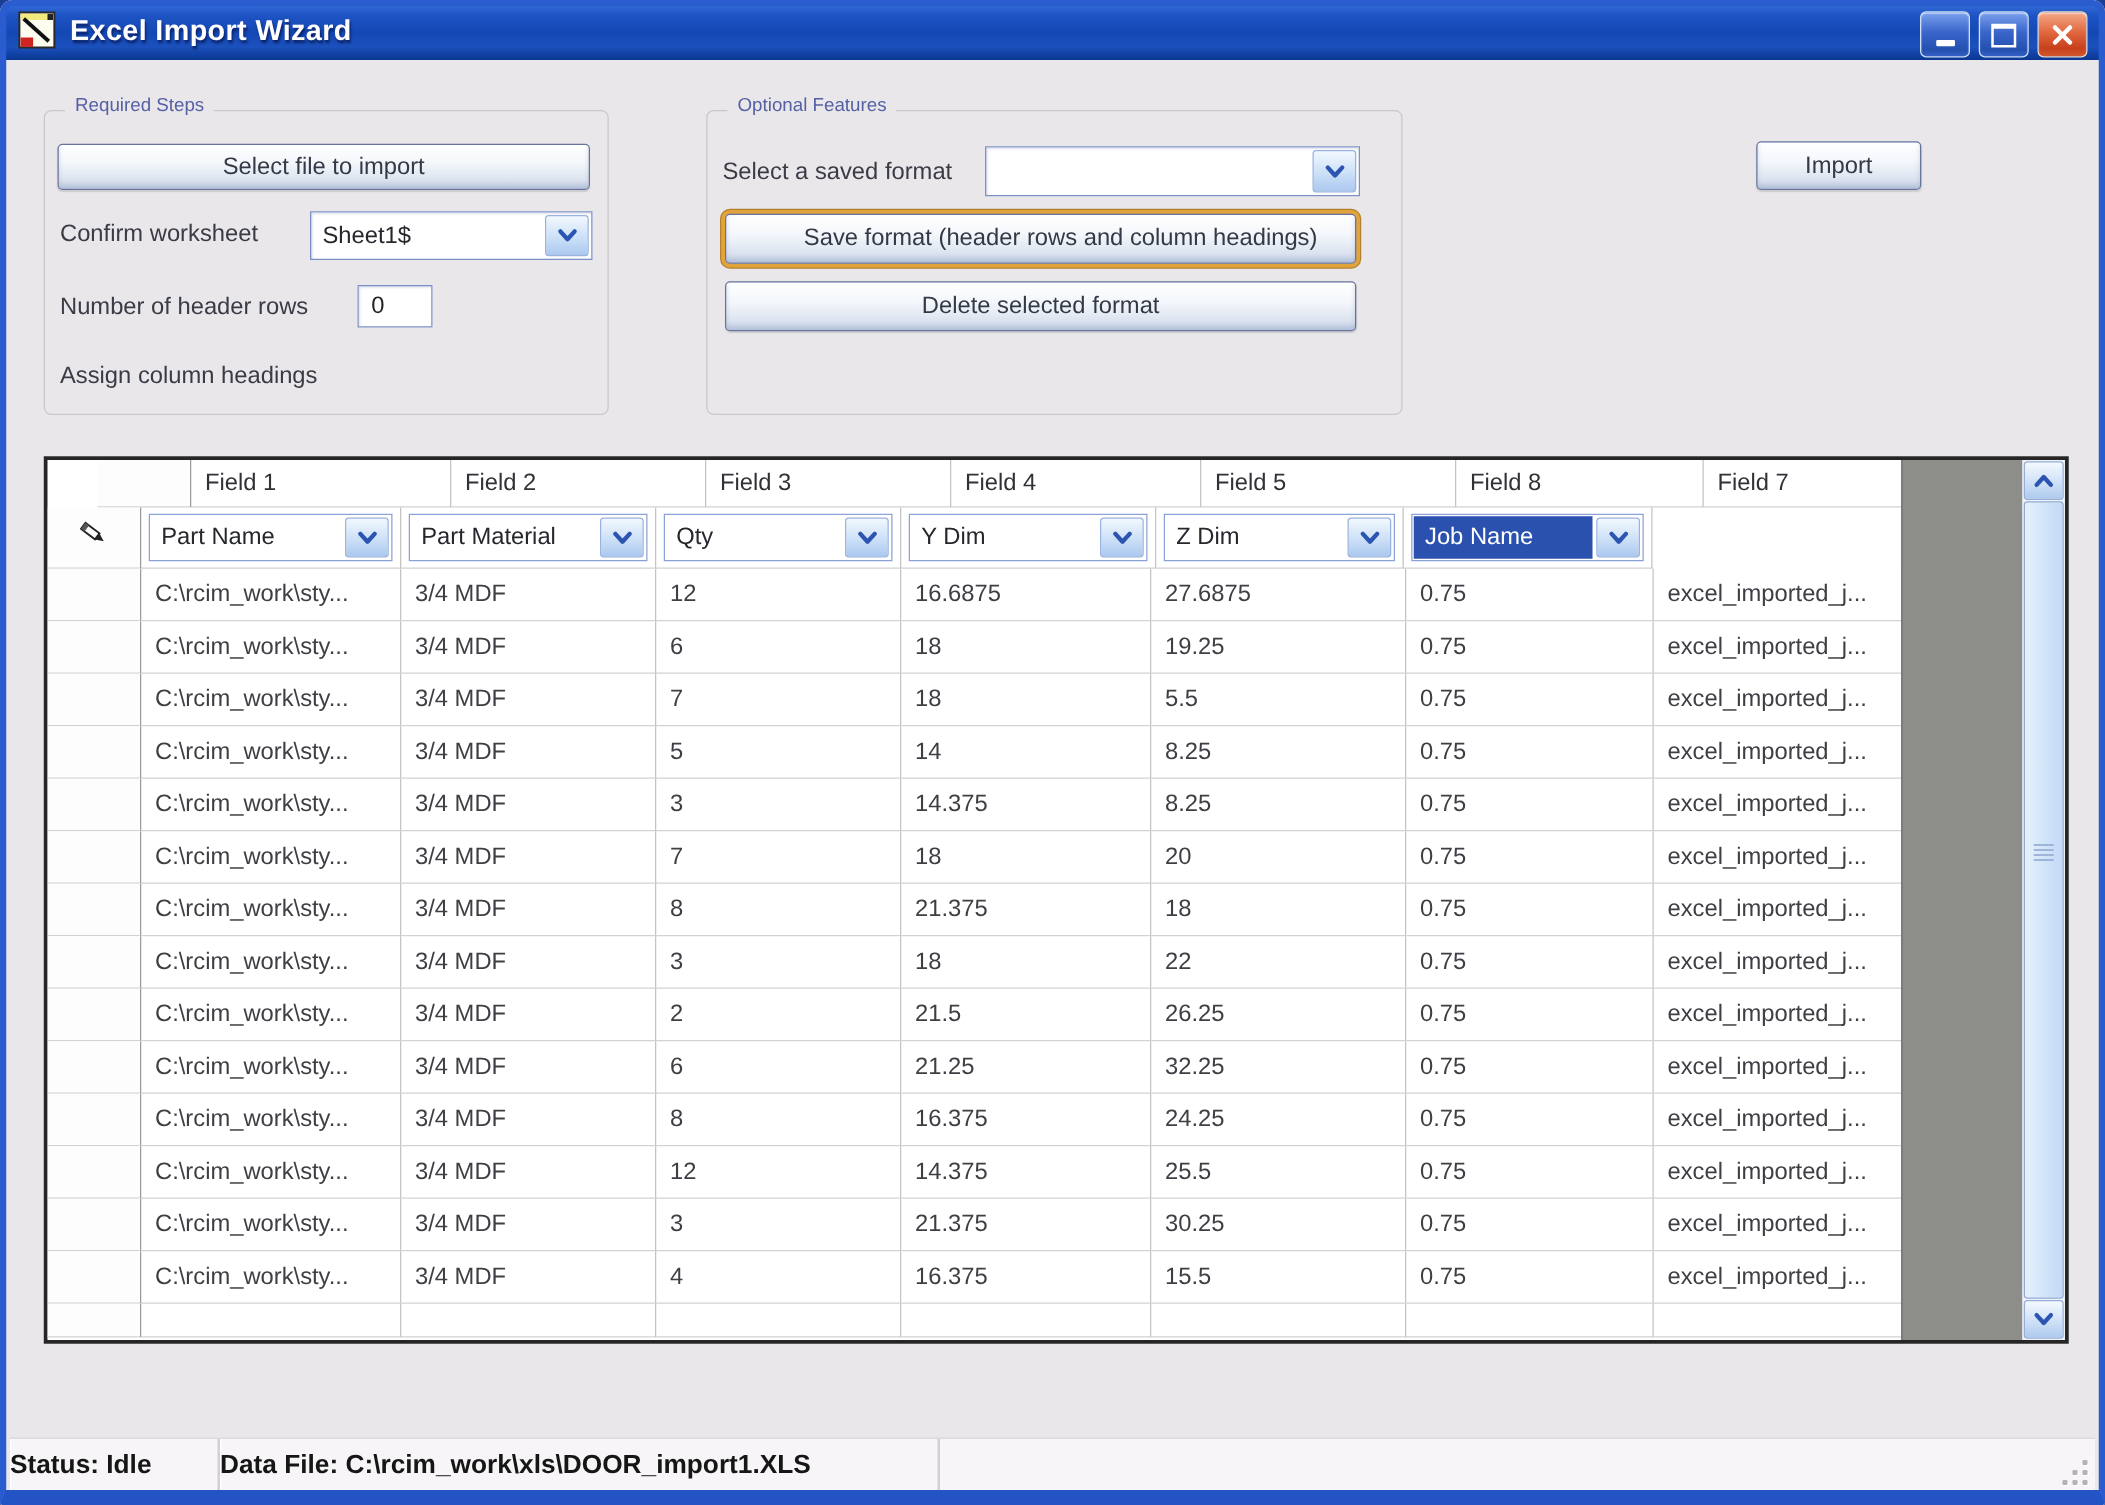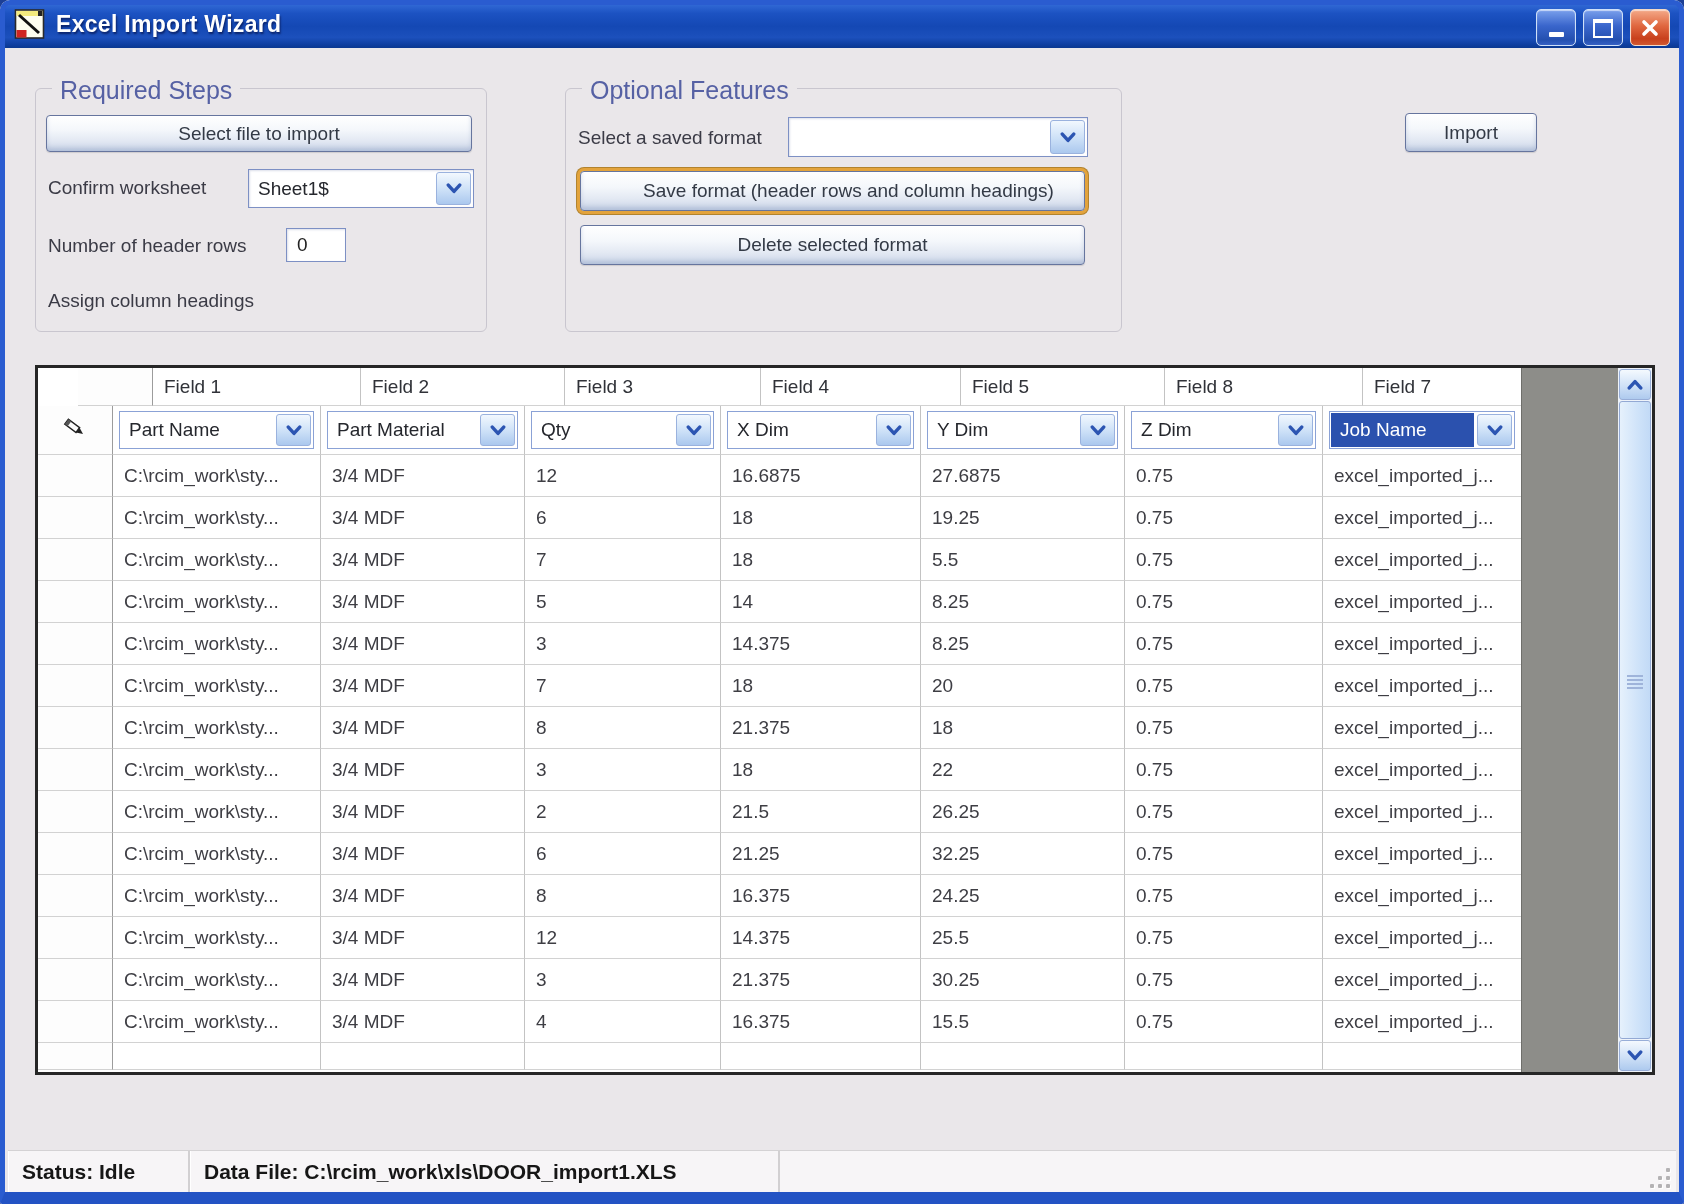--- a/index.html
+++ b/index.html
@@ -19,21 +19,21 @@
   .wbtn{width:38px;height:35px;border-radius:5px;border:1.5px solid #cfe0f8;
     background:linear-gradient(180deg,#7aa0ec,#3a66cc 45%,#2450b0 85%,#3560c4);
     display:flex;align-items:center;justify-content:center;box-shadow:inset 0 1px 1px rgba(255,255,255,.6);}
   .wbtn.close{border-color:#f3d9c6;background:linear-gradient(180deg,#f4a988,#e06840 45%,#c8401c 82%,#d05830);}
   .gmin{width:15px;height:5px;background:#fff;border-radius:1px;margin-top:14px;}
   .gmax{width:16px;height:13px;border:2.5px solid #fff;border-top-width:4px;margin-top:2px;}
 
   
   .group{position:absolute;border:1px solid #c9c6cf;border-radius:6px;}
   .glabel{position:absolute;top:-13px;left:16px;background:#eae7ea;padding:0 8px;
-    font-size:25px;color:#5661a4;}
+    font-size:15px;color:#5661a4;}
   .lbl{position:absolute;font-size:19px;color:#3b3b46;white-space:nowrap;}
 
   
   .xpbtn{position:absolute;box-sizing:border-box;border:1px solid #66759e;border-radius:4px;
     background:linear-gradient(180deg,#ffffff 0%,#f4f7fb 40%,#e3e9f3 70%,#ccd6e8 100%);
     box-shadow:inset 0 1px 0 #fff,inset 0 -3px 4px rgba(130,150,190,.35),0 1px 1px rgba(0,0,0,.12);
     font-size:19px;color:#333a46;display:flex;align-items:center;justify-content:center;cursor:default;}
   .xpbtn.gold{box-shadow:0 0 0 3px #e3a33c,0 0 0 4px #b2832e,inset 0 1px 0 #fff,inset 0 -3px 4px rgba(130,150,190,.35);padding-left:32px;}
 
   
@@ -77,21 +77,21 @@
     display:flex;align-items:center;justify-content:center;box-sizing:border-box;}
   .sbtn.up{top:1px;}.sbtn.down{bottom:1px;}
   .sthumb{position:absolute;left:1px;right:1px;top:33px;bottom:33px;border:1px solid #93a9d4;
     border-radius:3px;background:linear-gradient(90deg,#e6f1fc,#cfe3f9 60%,#c2daf6);box-sizing:border-box;}
   .grip{position:absolute;left:50%;transform:translateX(-50%);top:43%;width:16px;height:15px;
     background:repeating-linear-gradient(180deg,#9fb4da 0 2px,rgba(0,0,0,0) 2px 4px);}
 
   
   .statusbar{position:absolute;left:8px;top:1150px;width:1668px;height:42px;background:#f7f5f7;
     border-top:1px solid #d4d2d4;display:flex;align-items:stretch;}
-  .seg{display:flex;align-items:center;padding-left:14px;font-size:21px;font-weight:bold;color:#161616;
+  .seg{display:flex;align-items:center;font-size:21px;font-weight:bold;color:#161616;
     border-right:2px solid #d2d0d2;box-shadow:inset 1px 0 0 #fff;white-space:nowrap;}
   .seg1{width:166px;}
   .seg2{width:574px;}
   .resize-grip{position:absolute;right:6px;bottom:5px;width:20px;height:20px;}
   .resize-grip i{position:absolute;width:4px;height:4px;background:#b4b2b4;border-radius:1px;
     box-shadow:1px 1px 0 #fff;}
 </style>
 </head>
 <body>
 
@@ -200,30 +200,20 @@
           <div class="gc combo-cell" style="width:196px">
             <div class="combo">
               <span class="ctext">Qty</span>
               <span class="cbtn">
                 <svg class="chv" viewBox="0 0 14 9">
                   <path d="M2 1.5 L7 7 L12 1.5" fill="none" stroke="#2c55b2" stroke-width="3" stroke-linecap="round" stroke-linejoin="round"></path>
                 </svg>
               </span>
             </div>
           </div>
-          <div class="gc combo-cell" style="width:200px">
-            <div class="combo">
-              <span class="ctext">X Dim</span>
-              <span class="cbtn">
-                <svg class="chv" viewBox="0 0 14 9">
-                  <path d="M2 1.5 L7 7 L12 1.5" fill="none" stroke="#2c55b2" stroke-width="3" stroke-linecap="round" stroke-linejoin="round"></path>
-                </svg>
-              </span>
-            </div>
-          </div>
           <div class="gc combo-cell" style="width:204px">
             <div class="combo">
               <span class="ctext">Y Dim</span>
               <span class="cbtn">
                 <svg class="chv" viewBox="0 0 14 9">
                   <path d="M2 1.5 L7 7 L12 1.5" fill="none" stroke="#2c55b2" stroke-width="3" stroke-linecap="round" stroke-linejoin="round"></path>
                 </svg>
               </span>
             </div>
           </div>

